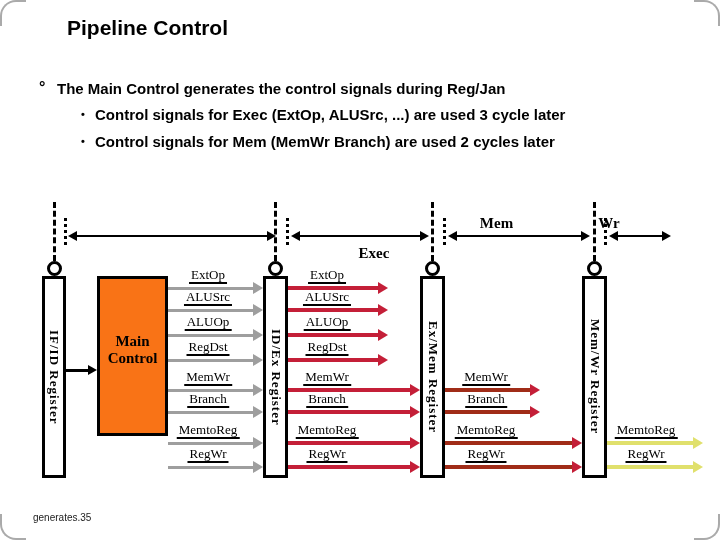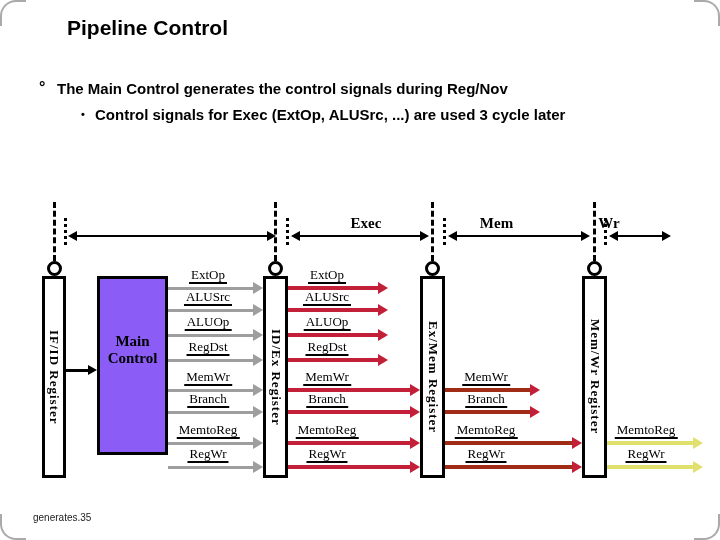--- a/index.html
+++ b/index.html
@@ -27,21 +27,21 @@
   .ah-l{position:absolute;top:231px;width:0;height:0;border-top:5px solid transparent;border-bottom:5px solid transparent;border-right:9px solid #000;}
   .ah-r{position:absolute;top:231px;width:0;height:0;border-top:5px solid transparent;border-bottom:5px solid transparent;border-left:9px solid #000;}
   .stage-label{position:absolute;top:215px;text-align:center;font-family:"Liberation Serif",serif;font-weight:bold;font-size:15px;}
 
   .clk{position:absolute;top:261px;width:9px;height:9px;border:3px solid #000;border-radius:50%;background:#fff;}
 
   .reg{position:absolute;top:276px;height:202px;border:3px solid #000;background:#fff;box-sizing:border-box;
        display:flex;align-items:center;justify-content:center;}
   .reg span{writing-mode:vertical-rl;font-family:"Liberation Serif",serif;font-weight:bold;font-size:13px;
             letter-spacing:1px;white-space:nowrap;}
-  .mc{position:absolute;left:97px;top:276px;width:71px;height:179px;border:3px solid #000;background:#8b5cf6;box-sizing:border-box;}
+  .mc{position:absolute;left:97px;top:276px;width:71px;height:160px;border:3px solid #000;background:#f97316;box-sizing:border-box;}
   .mc div{position:absolute;top:54px;left:0;width:100%;text-align:center;
           font-family:"Liberation Serif",serif;font-weight:bold;font-size:15px;line-height:17px;}
 
   .feed-line{position:absolute;left:66px;top:369px;width:23px;height:3px;background:#000;}
   .feed-head{position:absolute;left:88px;top:365px;width:0;height:0;border-top:5px solid transparent;border-bottom:5px solid transparent;border-left:9px solid #000;}
 
   .sig-label{position:absolute;transform:translateX(-50%);white-space:nowrap;
              font-family:"Liberation Serif",serif;font-size:13px;line-height:15px;
              border-bottom:2px solid #000;padding:0 2px;}
   .sig-line{position:absolute;}
@@ -53,24 +53,27 @@
 <div class="slide" id="slide">
 
   <div class="corner c-tl"></div>
   <div class="corner c-tr"></div>
   <div class="corner c-bl"></div>
   <div class="corner c-br"></div>
 
   <div class="title">Pipeline Control</div>
 
   <div class="b1">
-    <span class="m1">°</span><span>The Main Control generates the control signals during Reg/Nov</span>
+    <span class="m1">°</span><span>The Main Control generates the control signals during Reg/Jan</span>
   </div>
   <div class="b2" style="top:106px;">
     <span class="m2">•</span><span>Control signals for Exec (ExtOp, ALUSrc, ...) are used 3 cycle later</span>
+  </div>
+  <div class="b2" style="top:133px;">
+    <span class="m2">•</span><span>Control signals for Mem (MemWr Branch) are used 2 cycles later</span>
   </div>
 
   <div class="vdash" style="left:53px;"></div>
   <div class="vdash" style="left:274px;"></div>
   <div class="vdash" style="left:431px;"></div>
   <div class="vdash" style="left:593px;"></div>
   <div class="vdots" style="left:64px;"></div>
   <div class="vdots" style="left:286px;"></div>
   <div class="vdots" style="left:443px;"></div>
   <div class="vdots" style="left:604px;"></div>
@@ -84,21 +87,21 @@
   <div class="ah-r" style="left:420px;"></div>
 
   <div class="ah-l" style="left:448px;"></div>
   <div class="sline" style="left:455px;width:128px;"></div>
   <div class="ah-r" style="left:581px;"></div>
 
   <div class="ah-l" style="left:609px;"></div>
   <div class="sline" style="left:616px;width:48px;"></div>
   <div class="ah-r" style="left:662px;"></div>
 
-  <div class="stage-label" style="left:296px;width:140px;">Exec</div>
+  <div class="stage-label" style="left:304px;width:140px;margin-top:30px;">Exec</div>
   <div class="stage-label" style="left:426px;width:141px;">Mem</div>
   <div class="stage-label" style="left:573px;width:72px;">Wr</div>
 
   <div class="clk" style="left:47px;"></div>
   <div class="clk" style="left:268px;"></div>
   <div class="clk" style="left:425px;"></div>
   <div class="clk" style="left:587px;"></div>
 
   <div class="reg" style="left:42px;width:24px;">
     <span>IF/ID Register</span>

